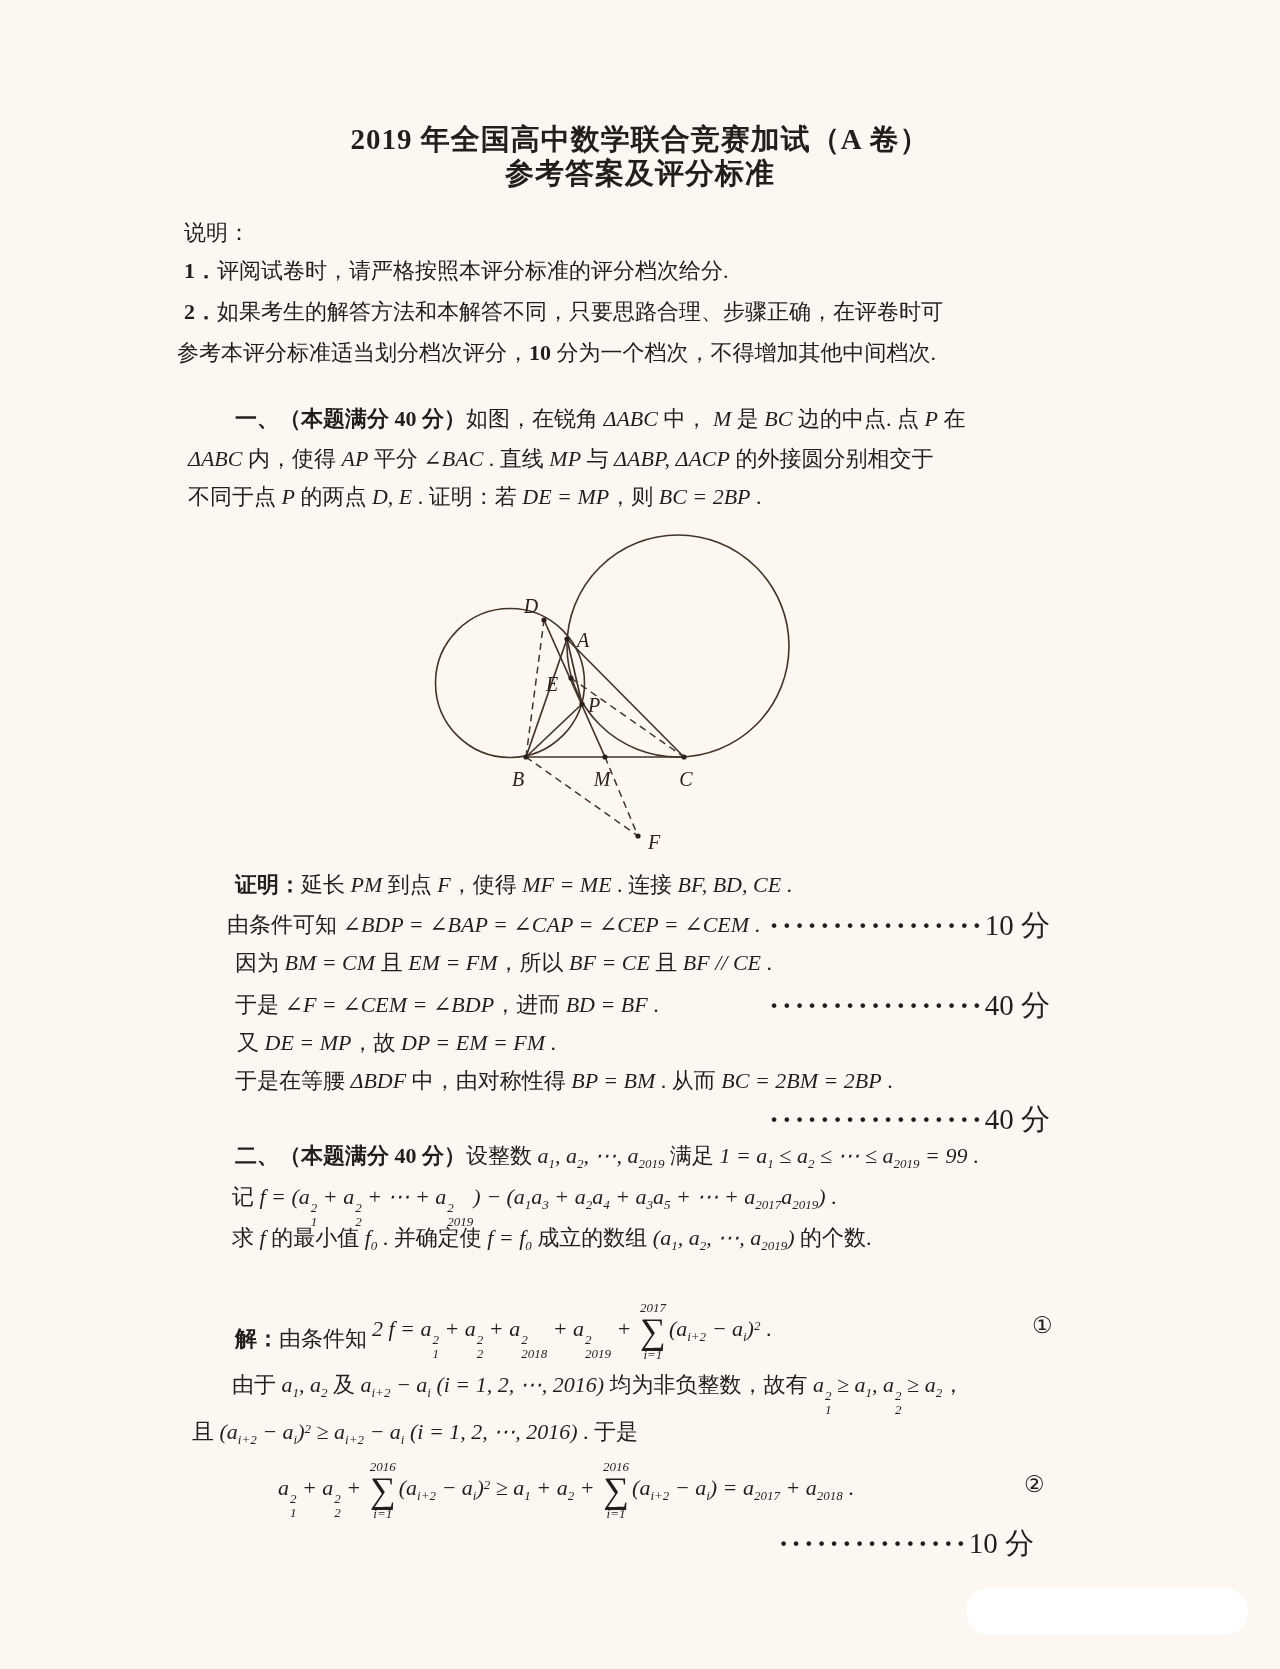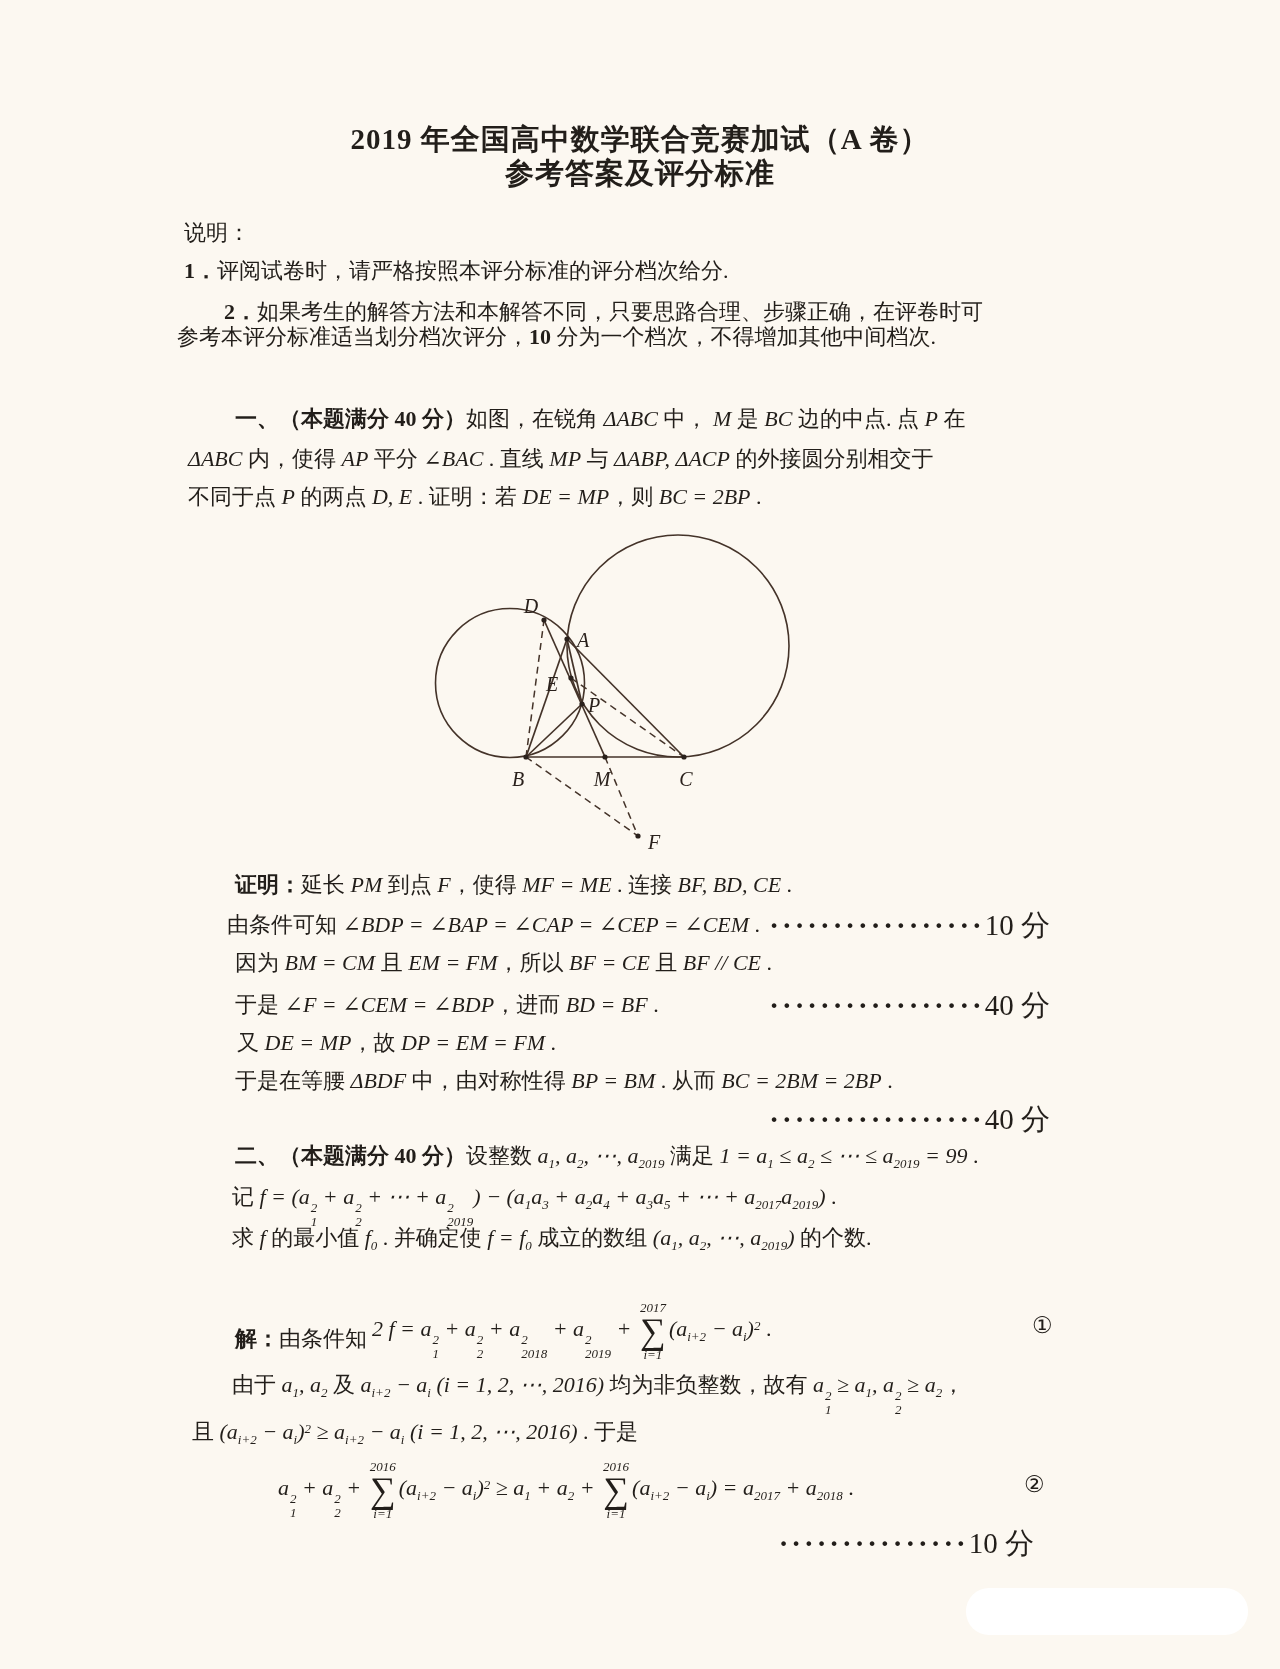--- a/index.html
+++ b/index.html
@@ -38,22 +38,22 @@
   #diagram-svg{left:400px;top:500px;}
 </style>
 </head>
 <body>
 
 <div class="abs title" style="top:112px;left:0;margin-top:8px;">2019 年全国高中数学联合竞赛加试（A 卷）</div>
 <div class="abs title" style="top:154px;left:0;">参考答案及评分标准</div>
 
 <div class="abs line" style="top:216px;left:184px;"><span class="r-t">说明：</span></div>
 <div class="abs line" style="top:254px;left:184px;text-align:right;"><span class="r-b">1．</span><span class="r-t">评阅试卷时，请严格按照本评分标准的评分档次给分.</span></div>
-<div class="abs line" style="top:295px;left:184px;margin-left:40px;"><span class="r-b">2．</span><span class="r-t">如果考生的解答方法和本解答不同，只要思路合理、步骤正确，在评卷时可</span></div>
-<div class="abs line" style="top:320px;left:177px;text-align:center;"><span class="r-t">参考本评分标准适当划分档次评分，</span><span class="r-b">10</span><span class="r-t"> 分为一个档次，不得增加其他中间档次.</span></div>
+<div class="abs line" style="top:295px;left:184px;"><span class="r-b">2．</span><span class="r-t">如果考生的解答方法和本解答不同，只要思路合理、步骤正确，在评卷时可</span></div>
+<div class="abs line" style="top:336px;left:177px;text-align:center;"><span class="r-t">参考本评分标准适当划分档次评分，</span><span class="r-b">10</span><span class="r-t"> 分为一个档次，不得增加其他中间档次.</span></div>
 
 <div class="abs line" style="top:402px;left:235px;"><span class="r-b">一、（本题满分 40 分）</span><span class="r-t">如图，在锐角 </span><span class="r-m">ΔABC</span><span class="r-t"> 中， </span><span class="r-m">M</span><span class="r-t"> 是 </span><span class="r-m">BC</span><span class="r-t"> 边的中点. 点 </span><span class="r-m">P</span><span class="r-t"> 在</span></div>
 <div class="abs line" style="top:442px;left:188px;"><span class="r-m">ΔABC</span><span class="r-t"> 内，使得 </span><span class="r-m">AP</span><span class="r-t"> 平分 </span><span class="r-m">∠BAC</span><span class="r-t"> . 直线 </span><span class="r-m">MP</span><span class="r-t"> 与 </span><span class="r-m">ΔABP, ΔACP</span><span class="r-t"> 的外接圆分别相交于</span></div>
 <div class="abs line" style="top:480px;left:188px;"><span class="r-t">不同于点 </span><span class="r-m">P</span><span class="r-t"> 的两点 </span><span class="r-m">D, E</span><span class="r-t"> . 证明：若 </span><span class="r-m">DE = MP</span><span class="r-t">，则 </span><span class="r-m">BC = 2BP</span><span class="r-t"> .</span></div>
 
 <svg id="diagram-svg" class="abs" width="420" height="365" viewBox="400 500 420 365">
     <circle cx="510" cy="683" r="74.5" fill="none" stroke="#443329" stroke-width="1.6"></circle>
     <circle cx="678" cy="646" r="111" fill="none" stroke="#443329" stroke-width="1.6"></circle>
     <line x1="567" y1="639" x2="526" y2="757" stroke="#443329" stroke-width="1.7"></line>
     <line x1="567" y1="639" x2="684" y2="757" stroke="#443329" stroke-width="1.7"></line>

